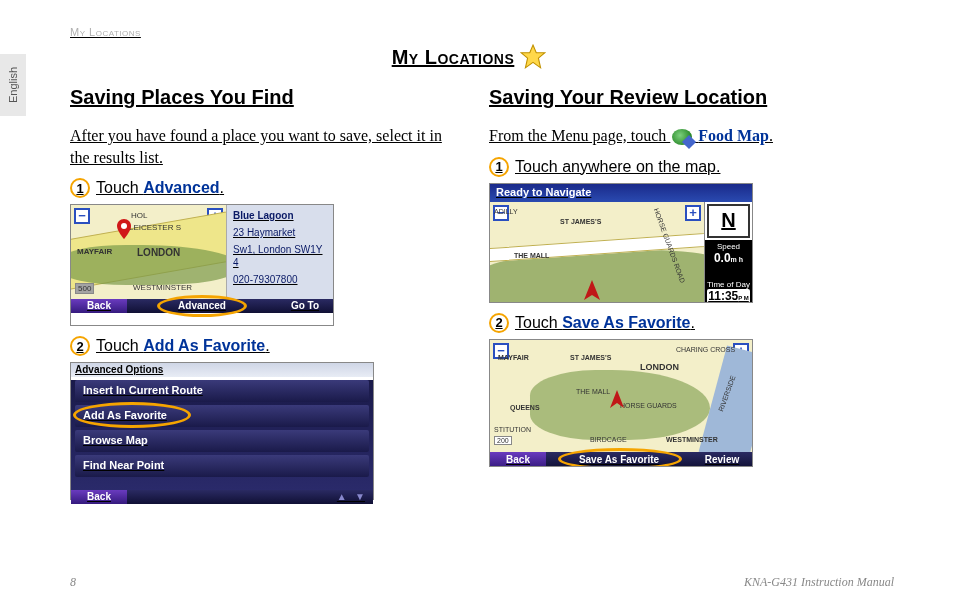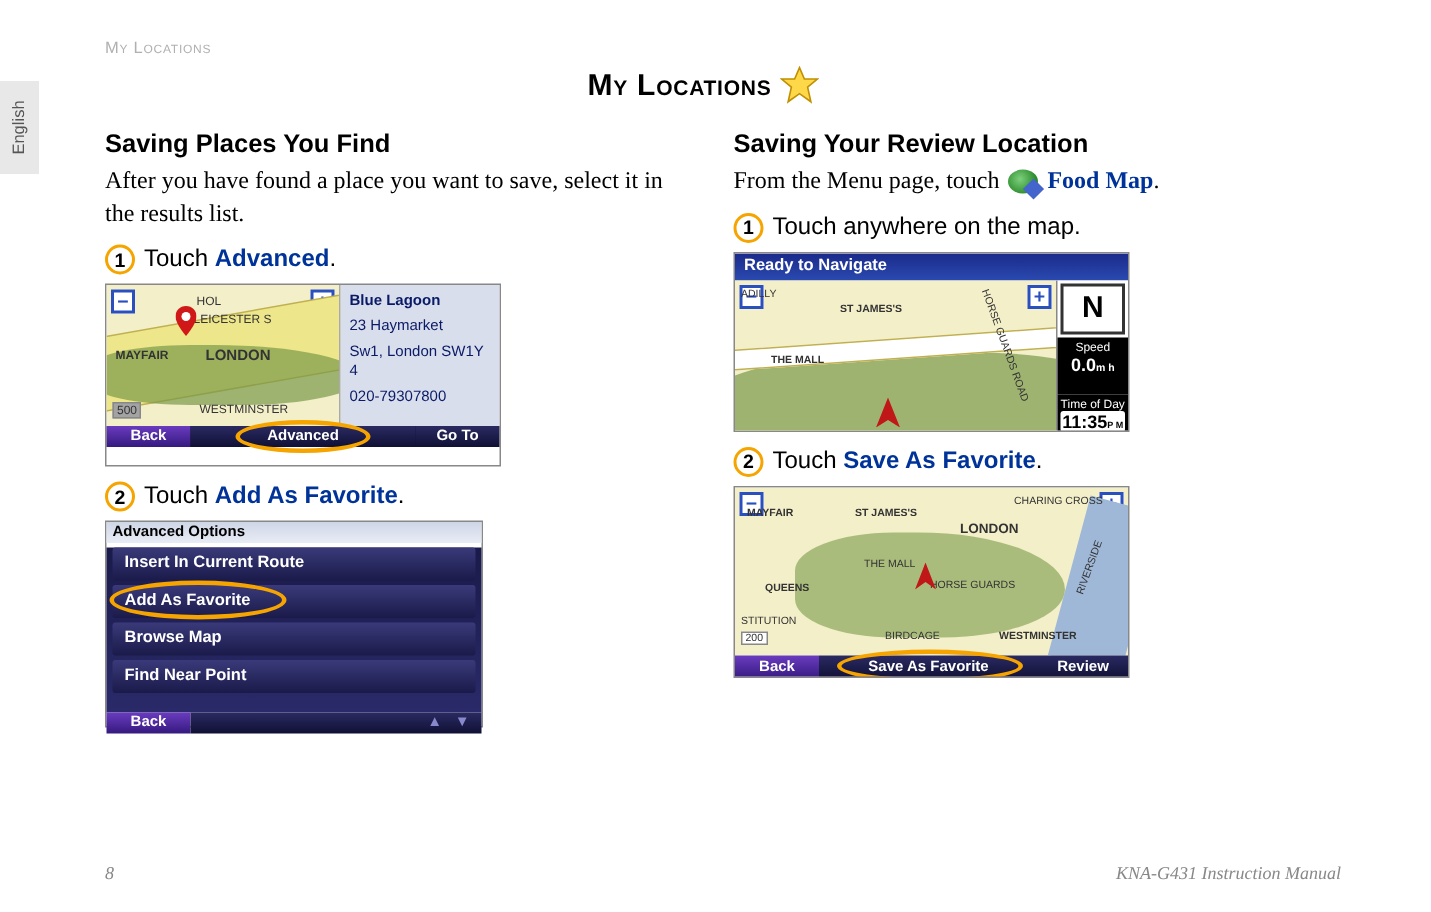--- a/index.html
+++ b/index.html
@@ -8,20 +8,21 @@
     height: 608px;
     background: #fff;
     font-family: "Times New Roman", Times, serif;
     position: relative;
     color: #000;
   }
   .page {
     padding: 26px 86px 30px 70px;
     height: 100%;
     position: relative;
+    text-decoration: underline;
   }
   .header-label {
     font-size: 11px;
     color: #b0b0b0;
     font-variant: small-caps;
     letter-spacing: 0.5px;
     margin-bottom: 6px;
     font-family: Arial, sans-serif;
   }
   .lang-tab {
@@ -59,22 +60,22 @@
   }
   .star svg { width: 100%; height: 100%; }
   .columns {
     display: flex;
     gap: 40px;
   }
   .col { flex: 1; }
   .section-h {
     font-family: Arial, sans-serif;
     font-weight: bold;
-    font-size: 17px;
-    margin-bottom: 4px;
+    font-size: 20px;
+    margin-bottom: 16px;
   }
   .body-text {
     font-size: 16px;
     line-height: 1.35;
     margin-bottom: 10px;
   }
   .step {
     display: flex;
     align-items: center;
     gap: 6px;
@@ -137,21 +138,21 @@
   .sc1-bottom .back { background: linear-gradient(#6a3bbf,#351a7e); flex: 0 0 56px; }
   .sc1-bottom .adv { background: linear-gradient(#2a2a62,#101035); }
   .sc1-bottom .goto { background: linear-gradient(#2a2a62,#101035); flex: 0 0 56px; }
   .circle-highlight {
     position: absolute;
     border: 3px solid #f5a400;
     border-radius: 50%;
     pointer-events: none;
   }
   
-  .sc2 { width: 252px; height: 138px; position: relative; }
+  .sc2 { width: 304px; height: 138px; position: relative; }
   .sc2-top {
     height: 14px; background: linear-gradient(#cfd6e6,#e8ecf5);
     font: bold 10px Arial; padding: 1px 4px;
   }
   .sc2-list { height: 110px; background: linear-gradient(#1a1a4a,#2a2a6a); }
   .sc2-item {
     height: 22px; background: linear-gradient(#3a3a7a,#1a1a4a);
     margin: 3px 4px; border-radius: 2px;
     font: bold 11px Arial; color: #fff; padding: 4px 8px;
     position: relative;

